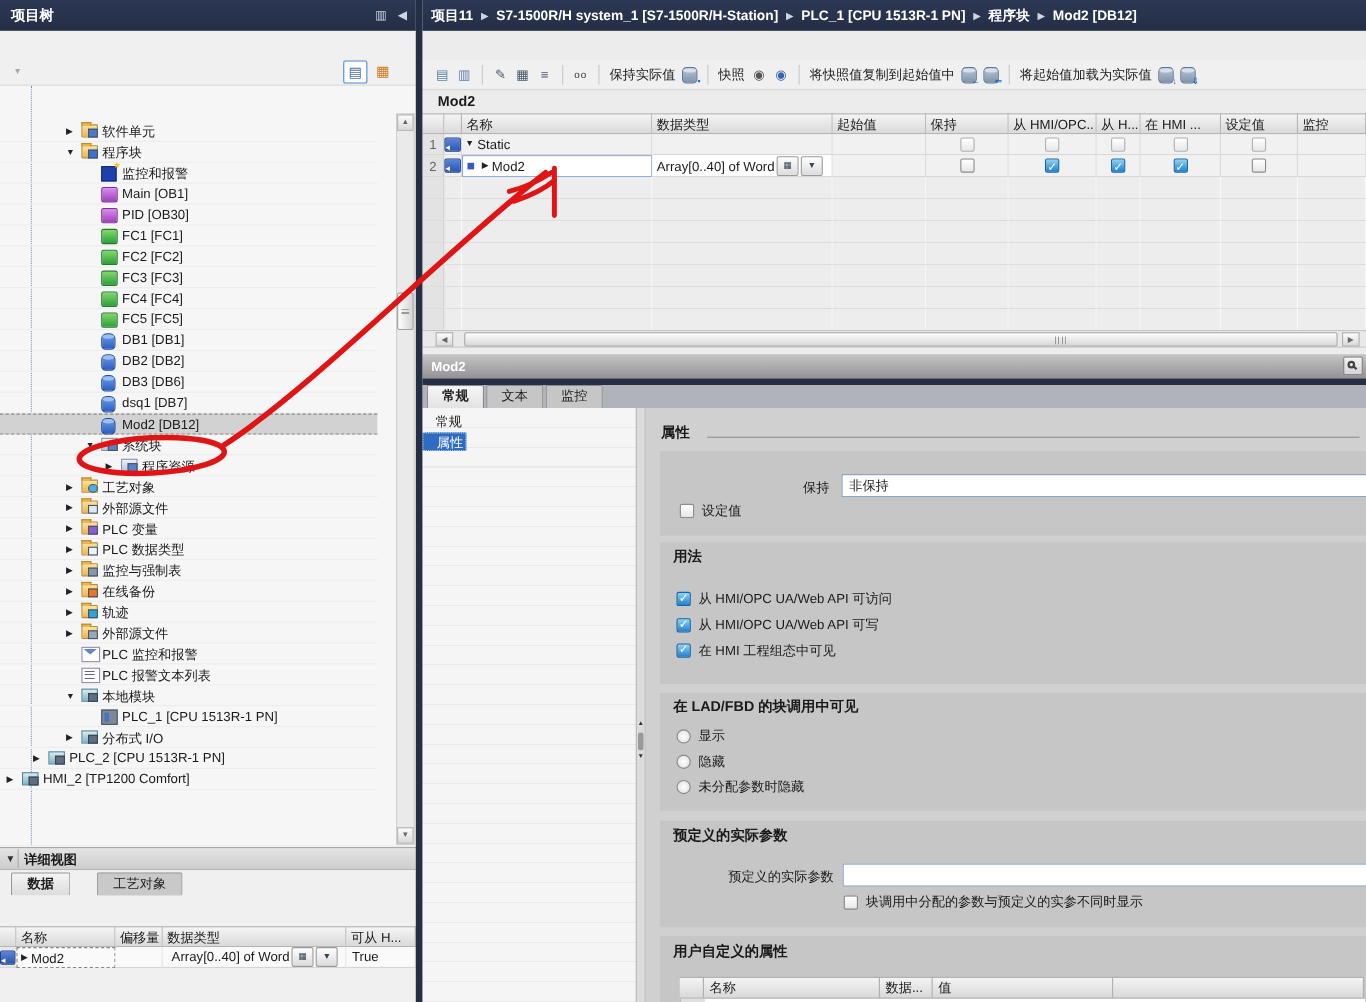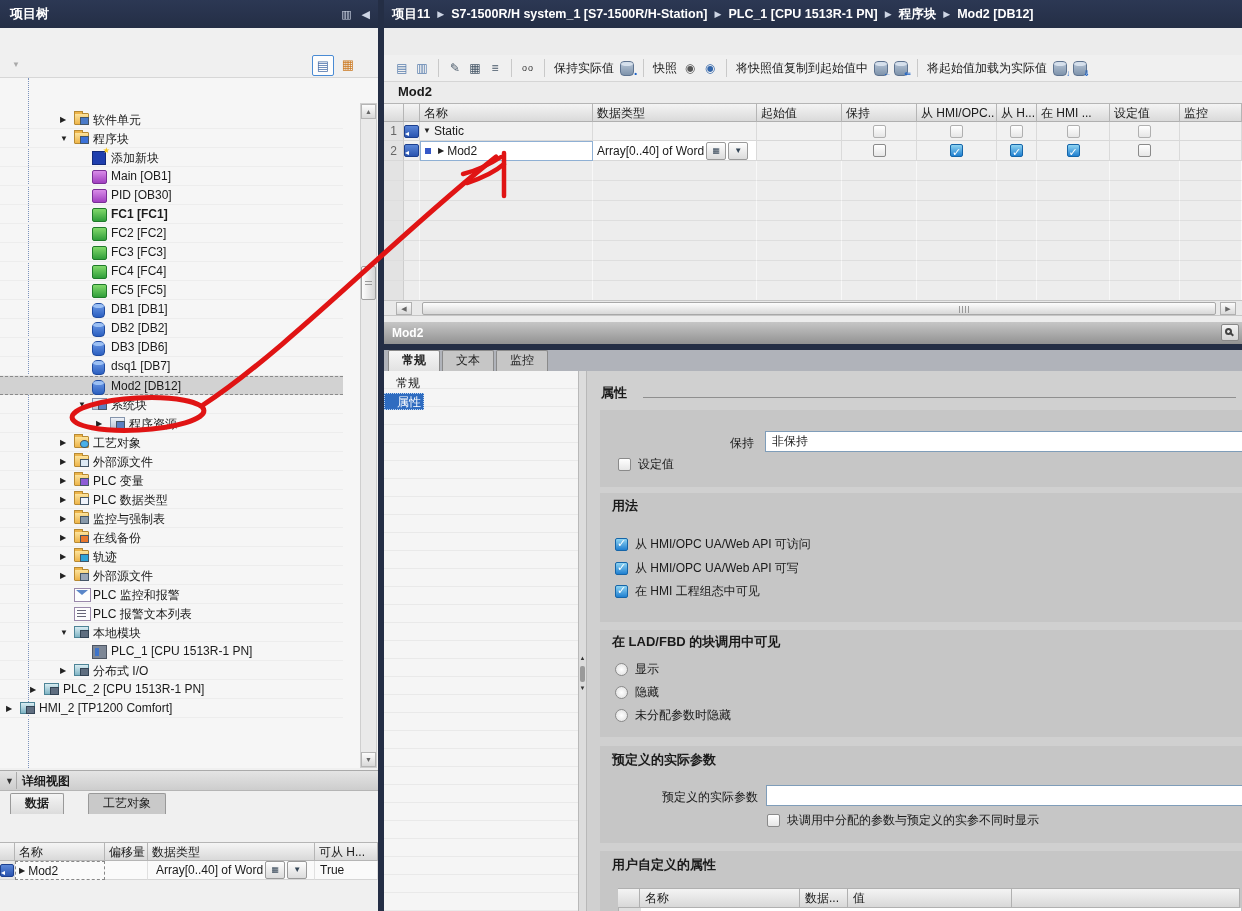--- a/index.html
+++ b/index.html
@@ -187,36 +187,36 @@
           <span class="tlbl" style="left: 93px;">软件单元</span>
         </div>
         <div class="trow">
           <span class="arr" style="left: 60px;">▼</span>
           <span class="ic icf chip ic-program-blocks-folder" style="left: 74px;"></span>
           <span class="tlbl" style="left: 93px;">程序块</span>
         </div>
         <div class="trow">
           <span class="arr" style="left: 78px;"></span>
           <span class="ic ic-add-new-block" style="left: 92px;"></span>
-          <span class="tlbl" style="left: 111px;">添加新块</span>
+          <span class="tlbl" style="left: 111px;">监控和报警</span>
         </div>
         <div class="trow">
           <span class="arr" style="left: 78px;"></span>
           <span class="ic ic-ob-block" style="left: 92px;"></span>
           <span class="tlbl" style="left: 111px;">Main [OB1]</span>
         </div>
         <div class="trow">
           <span class="arr" style="left: 78px;"></span>
           <span class="ic ic-ob-block" style="left: 92px;"></span>
           <span class="tlbl" style="left: 111px;">PID [OB30]</span>
         </div>
         <div class="trow">
           <span class="arr" style="left: 78px;"></span>
           <span class="ic ic-fc-block" style="left: 92px;"></span>
-          <span class="tlbl" style="left: 111px; font-weight: bold;">FC1 [FC1]</span>
+          <span class="tlbl" style="left: 111px;">FC1 [FC1]</span>
         </div>
         <div class="trow">
           <span class="arr" style="left: 78px;"></span>
           <span class="ic ic-fc-block" style="left: 92px;"></span>
           <span class="tlbl" style="left: 111px;">FC2 [FC2]</span>
         </div>
         <div class="trow">
           <span class="arr" style="left: 78px;"></span>
           <span class="ic ic-fc-block" style="left: 92px;"></span>
           <span class="tlbl" style="left: 111px;">FC3 [FC3]</span>

